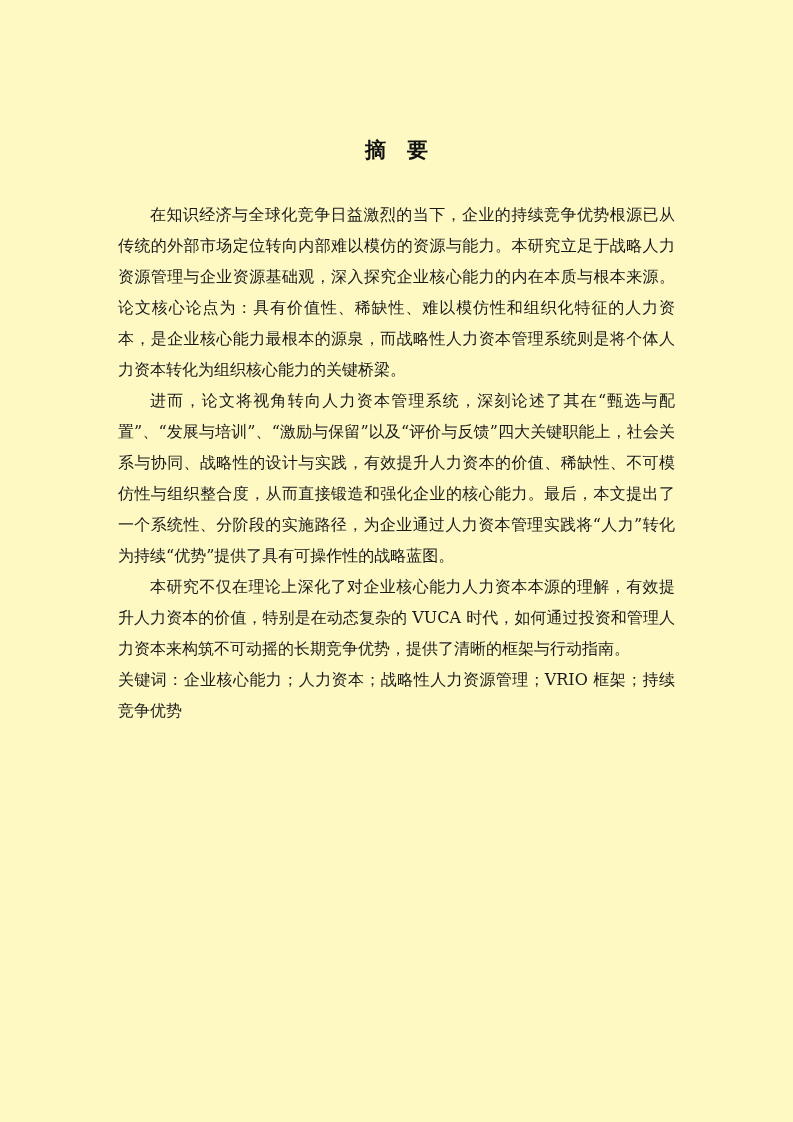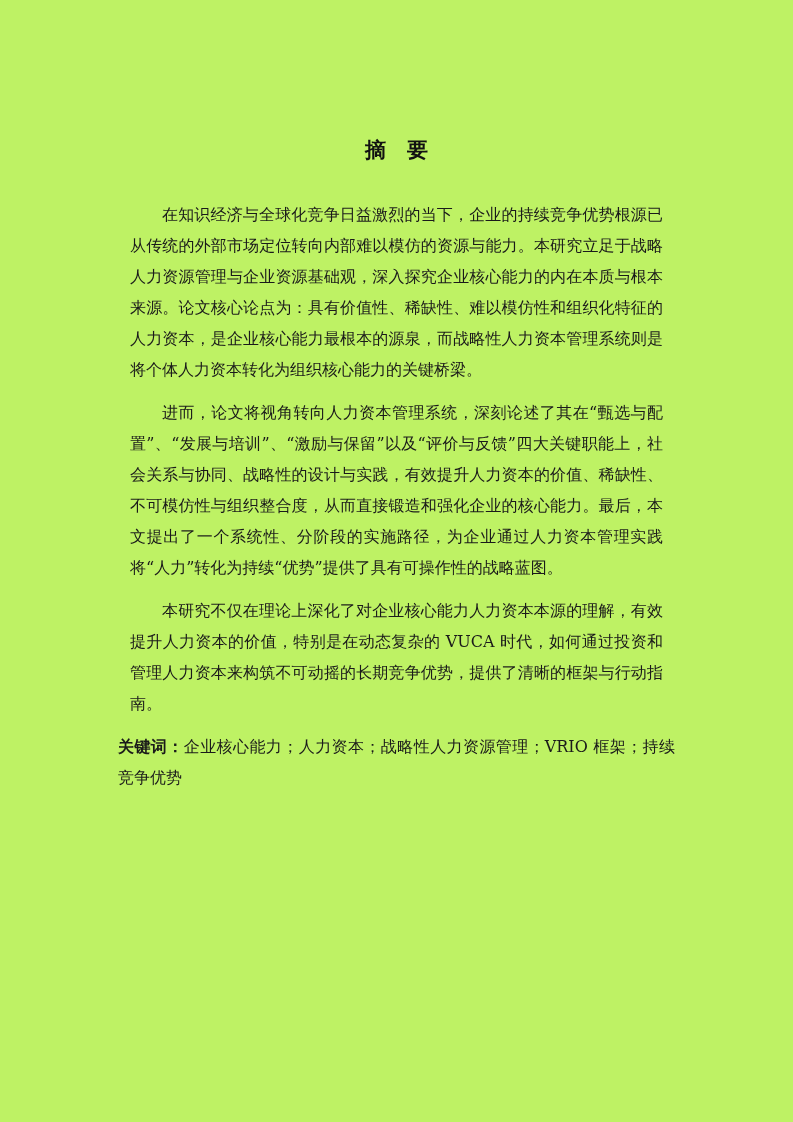--- a/index.html
+++ b/index.html
@@ -4,59 +4,59 @@
 <style>
   html, body {
     margin: 0;
     padding: 0;
     background: #ffffff;
   }
   .page {
     position: relative;
     width: 793px;
     height: 1122px;
-    background: #bef264;
+    background: #fef9c3;
     overflow: hidden;
     font-family: "DejaVu Serif", "Liberation Serif", serif;
     color: #1a1a1a;
   }
   .content {
     position: absolute;
     left: 118px;
     top: 134px;
     width: 557px;
   }
   .doc-title {
     margin: 0 0 34px 0;
     text-align: center;
     font-size: 21px;
     line-height: 31px;
     font-weight: bold;
     color: #111111;
   }
   .para {
-    margin: 12px;
+    margin: 0;
     font-size: 16px;
     line-height: 31px;
     text-align: justify;
     text-justify: inter-character;
     text-indent: 2em;
     word-break: break-all;
   }
   .keywords {
     margin: 0;
     font-size: 16px;
     line-height: 31px;
     text-align: justify;
     text-justify: inter-character;
     text-indent: 0;
     word-break: break-all;
   }
   .keywords .kw-label {
-    font-weight: bold;
+    font-weight: normal;
   }
 </style>
 </head>
 <body>
 
 <div class="page">
   <div class="content">
     <h1 class="doc-title">摘　要</h1>
 
     <p class="para">在知识经济与全球化竞争日益激烈的当下，企业的持续竞争优势根源已从传统的外部市场定位转向内部难以模仿的资源与能力。本研究立足于战略人力资源管理与企业资源基础观，深入探究企业核心能力的内在本质与根本来源。论文核心论点为：具有价值性、稀缺性、难以模仿性和组织化特征的人力资本，是企业核心能力最根本的源泉，而战略性人力资本管理系统则是将个体人力资本转化为组织核心能力的关键桥梁。</p>

